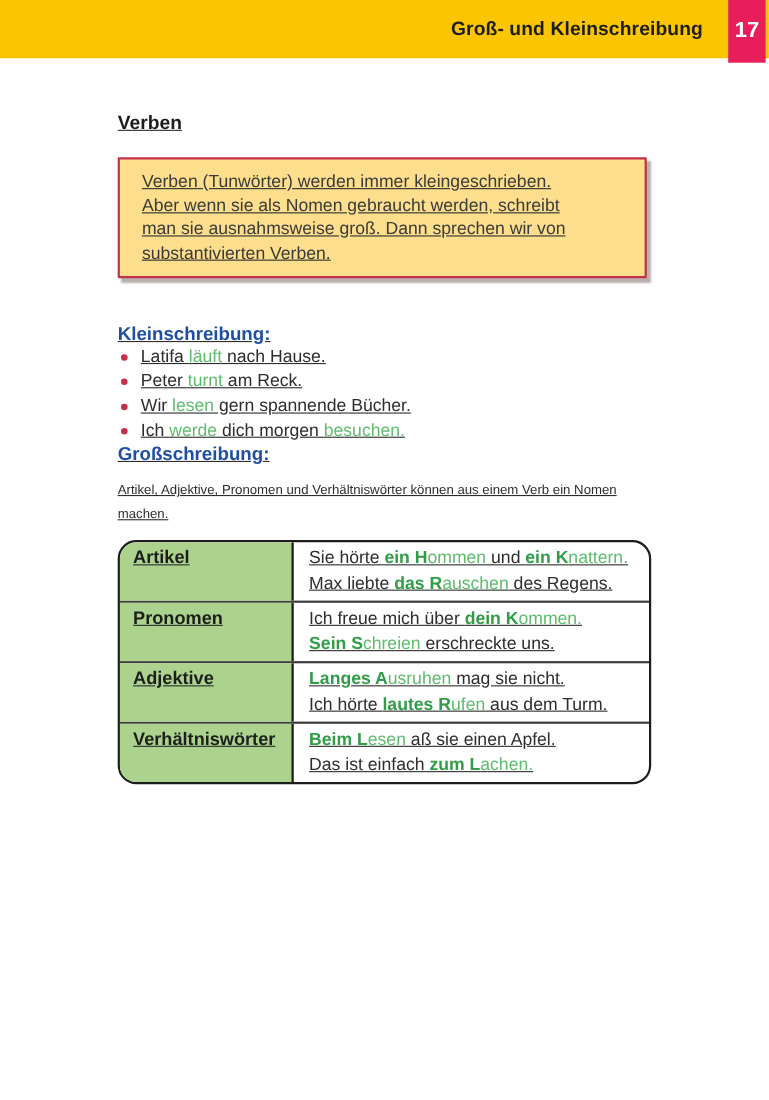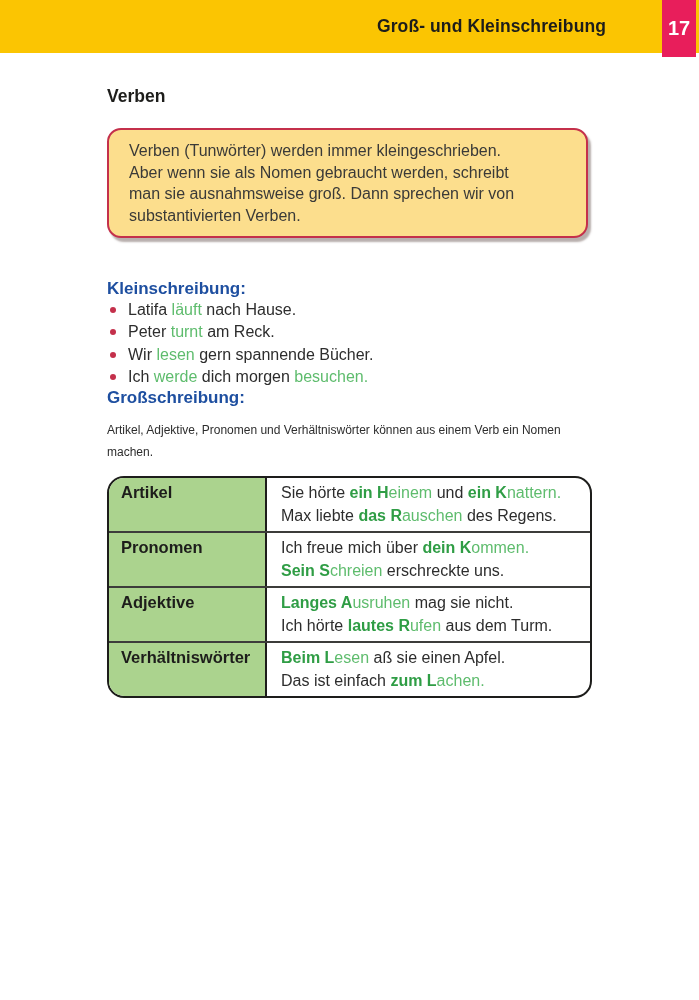--- a/index.html
+++ b/index.html
@@ -16,31 +16,31 @@
     --ink_body:#2D2D2D;
   }
   *{margin:0;padding:0;box-sizing:border-box;}
   html,body{background:#ffffff;}
   body{font-family:"Liberation Sans",sans-serif;color:var(--ink_body);}
   .page{position:relative;width:699px;height:1000px;background:#ffffff;overflow:hidden;}
 
   
   .topbar{position:absolute;top:0;left:0;width:699px;height:53px;
           background:var(--header_yellow);display:flex;align-items:center;justify-content:flex-end;}
-  .topbar-title{font-size:17.5px;font-weight:bold;color:var(--ink_dark);margin-right:93px;letter-spacing:0.1px;}
+  .topbar-title{font-size:17.5px;font-weight:bold;color:var(--ink_dark);margin-right:60px;letter-spacing:0.1px;}
   .pagenum{position:absolute;top:0;right:3px;width:34px;height:57px;background:var(--page_pink);
            color:#ffffff;font-size:20px;font-weight:bold;display:flex;align-items:center;justify-content:center;}
 
   
-  .content{position:absolute;top:53px;left:107px;width:486px;}
+  .content{position:absolute;top:68px;left:107px;width:486px;text-decoration:underline;}
   .section-title{font-size:17.5px;font-weight:bold;color:var(--ink_dark);margin-top:33px;}
 
   
   .infobox{margin-top:21px;width:481px;background:var(--box_bg);
-           border:2.5px solid var(--box_border);border-radius:14px;
+           border:2.5px solid var(--box_border);border-radius:1px;
            padding:10px 20px;box-shadow:3px 4px 2px rgba(125,110,105,0.55);}
   .infobox p{font-size:16px;line-height:21.5px;color:#3A3A38;max-width:398px;}
 
   .sub-heading{font-size:17px;font-weight:bold;color:var(--heading_blue);}
   .h-klein{margin-top:41px;}
   .h-gross{}
 
   
   .blist{list-style:none;margin-top:0;}
   .blist li{position:relative;padding-left:21px;font-size:16px;line-height:22.3px;color:var(--ink_body);}
@@ -92,21 +92,21 @@
       </ul>
 
     <h2 class="sub-heading h-gross">Großschreibung:</h2>
 
     <p class="intro">Artikel, Adjektive, Pronomen und Verhältniswörter können aus einem Verb ein Nomen machen.</p>
 
     <div class="gtable">
         <div class="trow">
           <div class="cell-label">Artikel</div>
           <div class="cell-ex">
-            <div class="ex-line"><span class="seg-n">Sie hörte </span><span class="seg-b">ein H</span><span class="seg-g">einem</span><span class="seg-n"> und </span><span class="seg-b">ein K</span><span class="seg-g">nattern.</span></div>
+            <div class="ex-line"><span class="seg-n">Sie hörte </span><span class="seg-b">ein H</span><span class="seg-g">ommen</span><span class="seg-n"> und </span><span class="seg-b">ein K</span><span class="seg-g">nattern.</span></div>
             <div class="ex-line"><span class="seg-n">Max liebte </span><span class="seg-b">das R</span><span class="seg-g">auschen</span><span class="seg-n"> des Regens.</span></div>
           </div>
         </div>
         <div class="trow">
           <div class="cell-label">Pronomen</div>
           <div class="cell-ex">
             <div class="ex-line"><span class="seg-n">Ich freue mich über </span><span class="seg-b">dein K</span><span class="seg-g">ommen.</span></div>
             <div class="ex-line"><span class="seg-b">Sein S</span><span class="seg-g">chreien</span><span class="seg-n"> erschreckte uns.</span></div>
           </div>
         </div>

